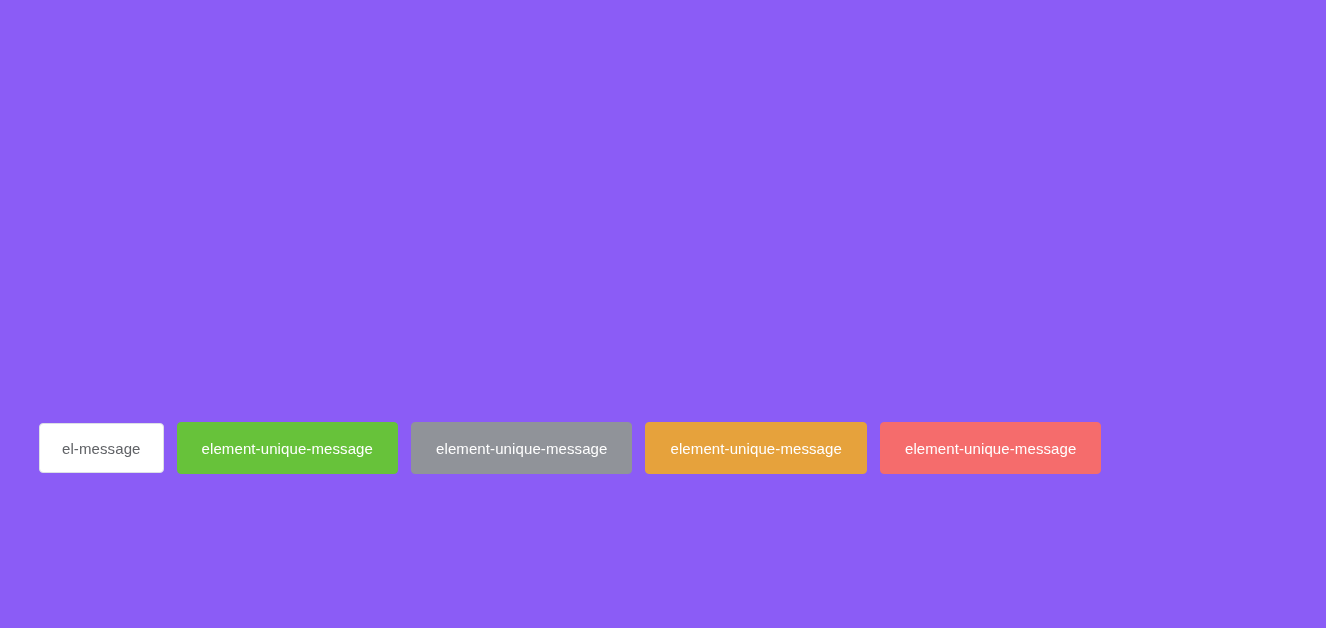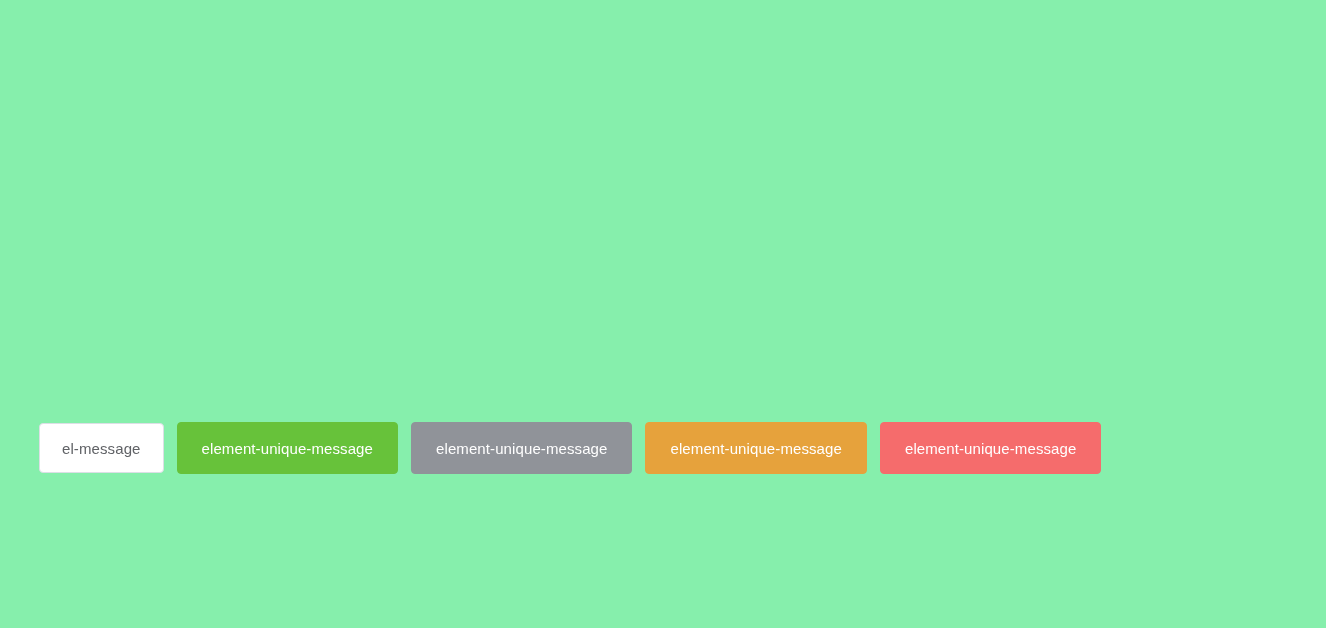--- a/index.html
+++ b/index.html
@@ -14,21 +14,21 @@
     overflow: hidden;
     position: relative;
   }
 
   #app-root {
     position: absolute;
     left: 0;
     top: 0;
     width: 1326px;
     height: 628px;
-    background: #86efac;
+    background: #8b5cf6;
   }
 
   .button-row {
     position: absolute;
     left: 39px;
     top: 422px;
     display: flex;
     flex-direction: row;
     align-items: center;
     gap: 13px;

